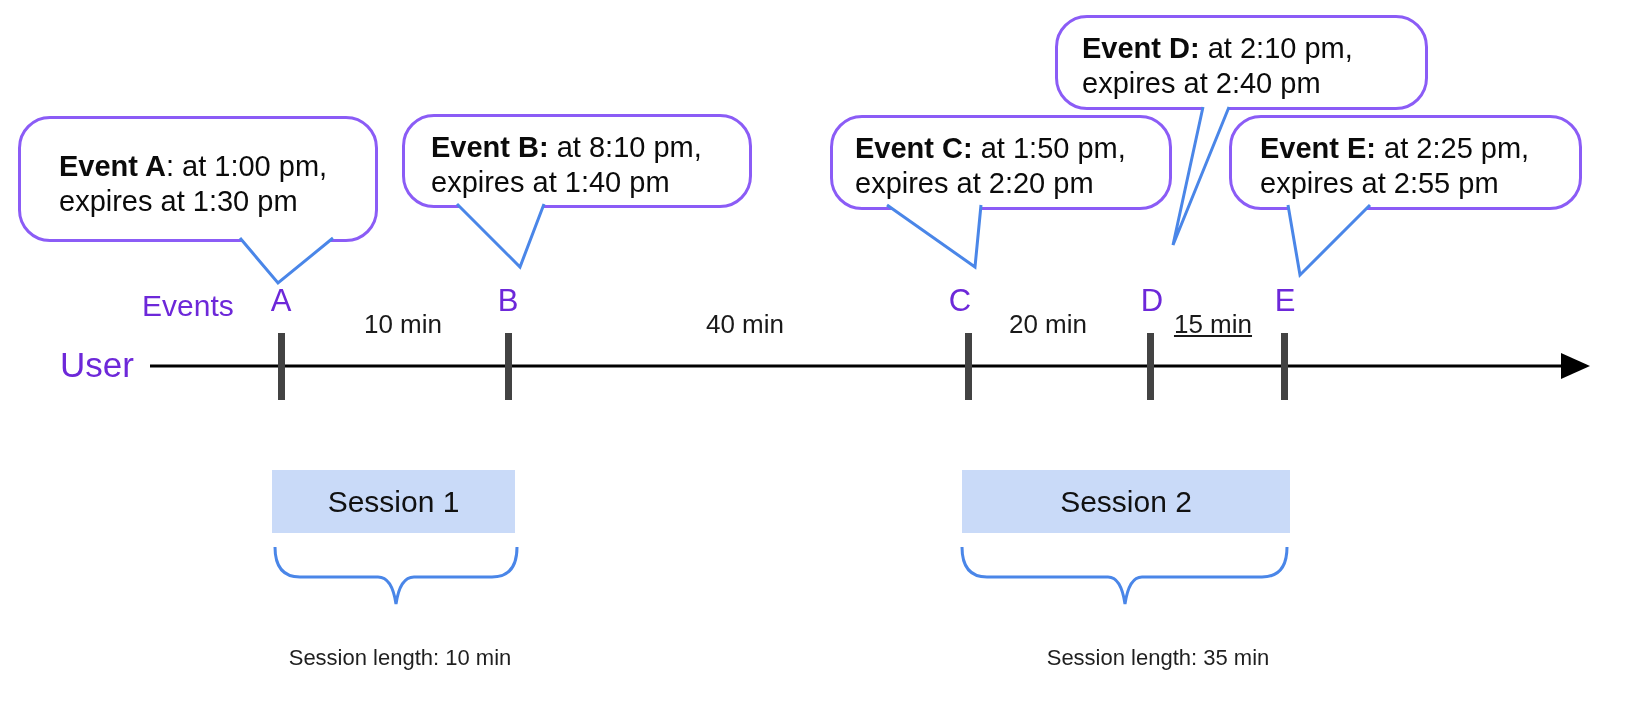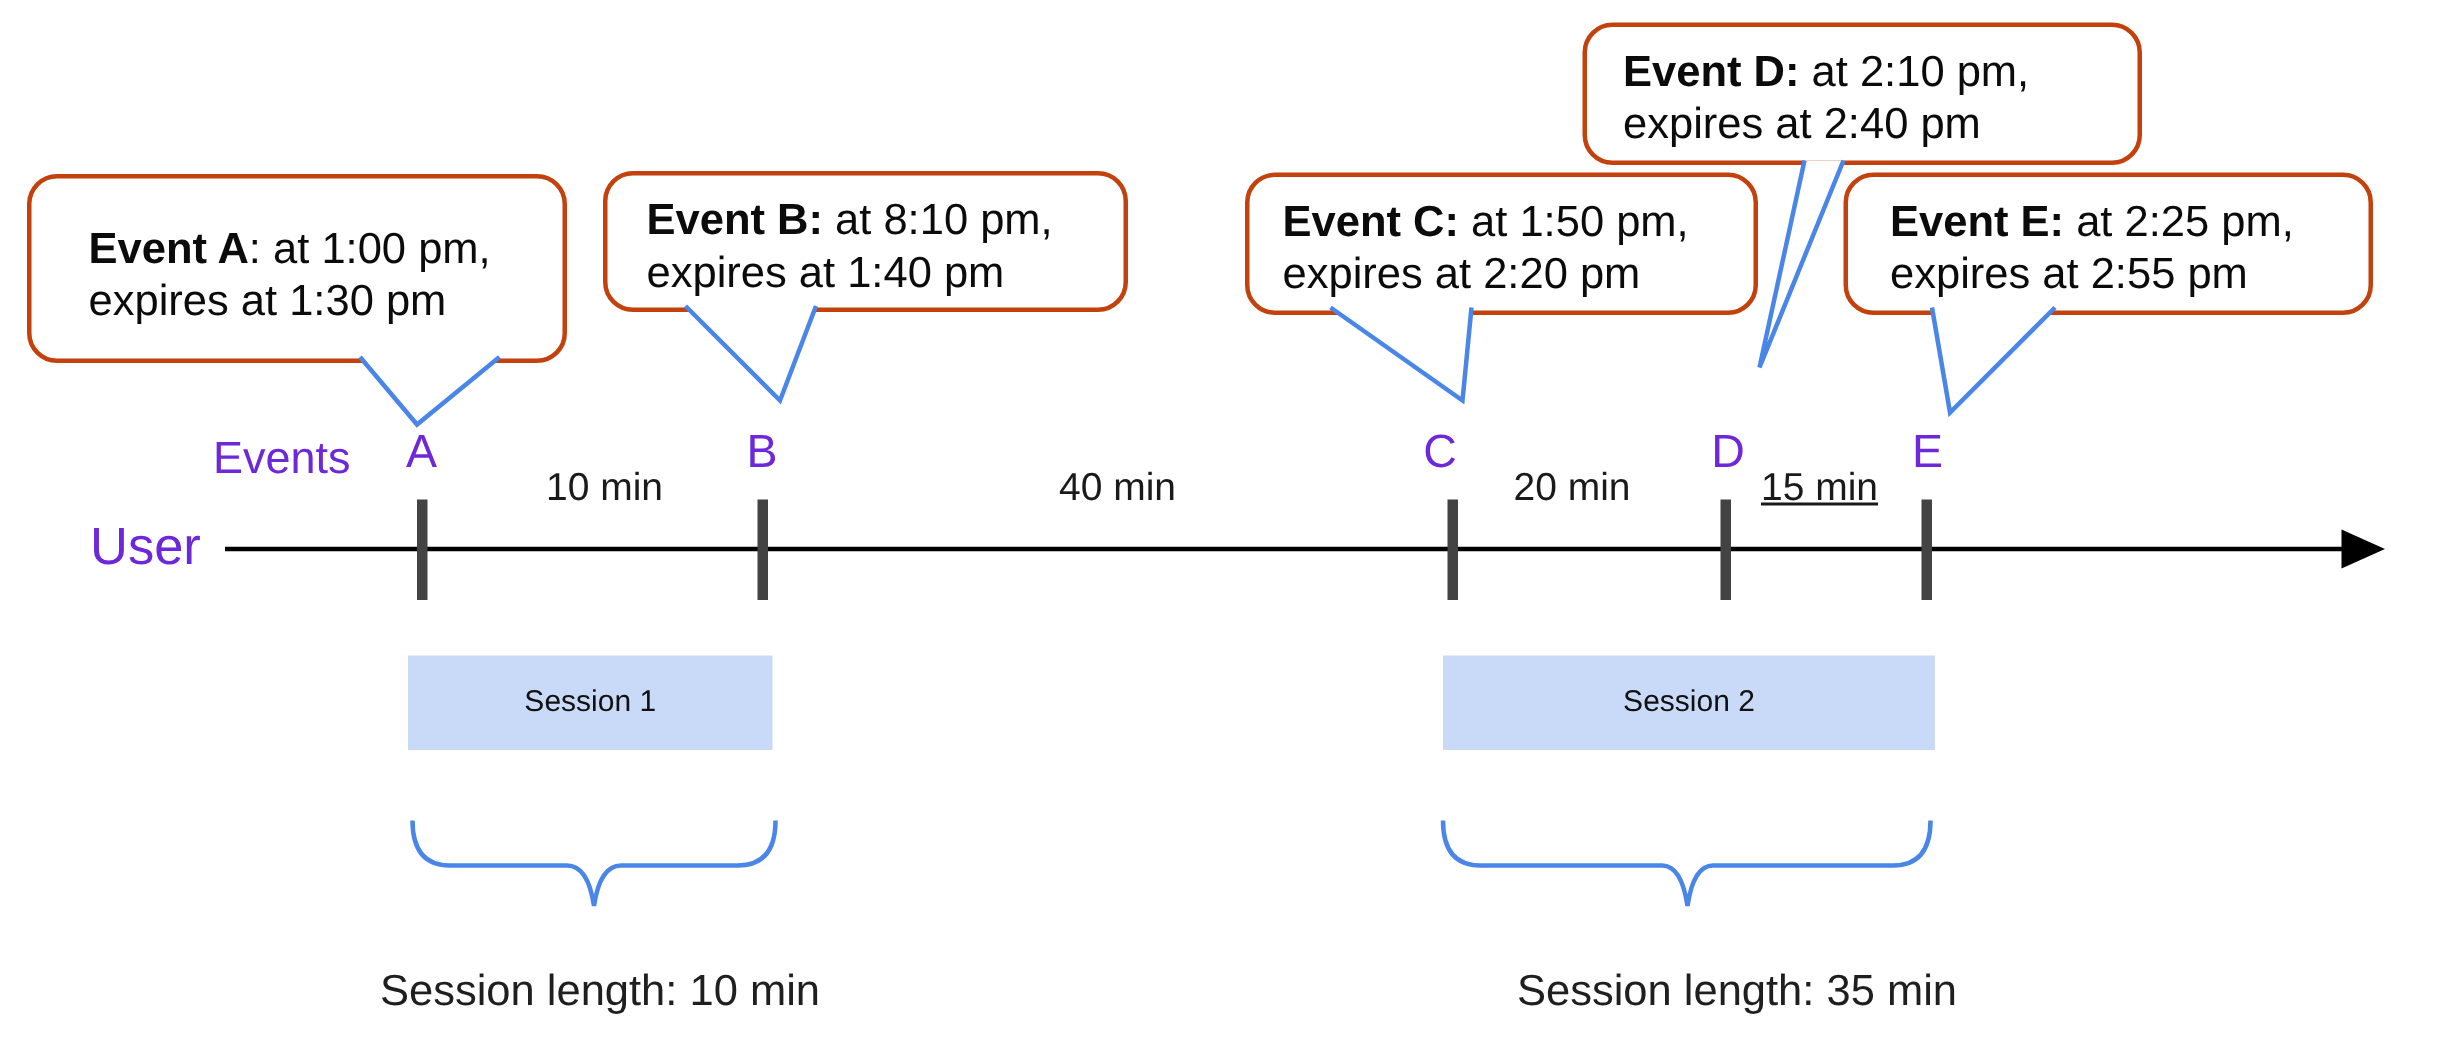--- a/index.html
+++ b/index.html
@@ -2,33 +2,33 @@
 <html><head>
 <meta charset="utf-8">
 <style>
   html,body{margin:0;padding:0;background:#ffffff;}
   #stage{
     position:relative;width:1634px;height:702px;background:#ffffff;
     font-family:"Liberation Sans","DejaVu Sans",sans-serif;color:#111111;overflow:hidden;
   }
   .bubble{
     position:absolute;box-sizing:border-box;background:#ffffff;
-    border:3px solid #c2410c;border-radius:20px;
+    border:3px solid #8b5cf6;border-radius:32px;
     font-size:29px;line-height:35px;color:#0b0b0b;
     padding:13px 18px 0 26px;z-index:2;
   }
   .bubble b{font-weight:bold;}
   .lbl{position:absolute;white-space:nowrap;color:#6d28d9;}
   .tick-letter{font-size:31px;width:40px;text-align:center;}
   .interval{font-size:26px;width:120px;text-align:center;color:#1a1a1a;}
   .session-box{
     position:absolute;background:#c9daf8;display:flex;align-items:center;justify-content:center;
-    font-size:20px;color:#111111;z-index:1;
+    font-size:30px;color:#111111;z-index:1;margin-top:33px;
   }
-  .session-length{font-size:29px;width:400px;text-align:center;color:#1f1f1f;}
+  .session-length{font-size:22px;width:400px;text-align:center;color:#1f1f1f;}
   #overlay{position:absolute;left:0;top:0;z-index:5;pointer-events:none;}
 </style>
 </head>
 <body>
 
 <div id="stage">
 
   <div class="bubble" style="left:18px;top:116px;width:360px;height:126px;padding-top:30px;padding-left:38px;">
     <div><b>Event A</b><span>: at 1:00 pm,</span></div>
     <div>expires at 1:30 pm</div>

